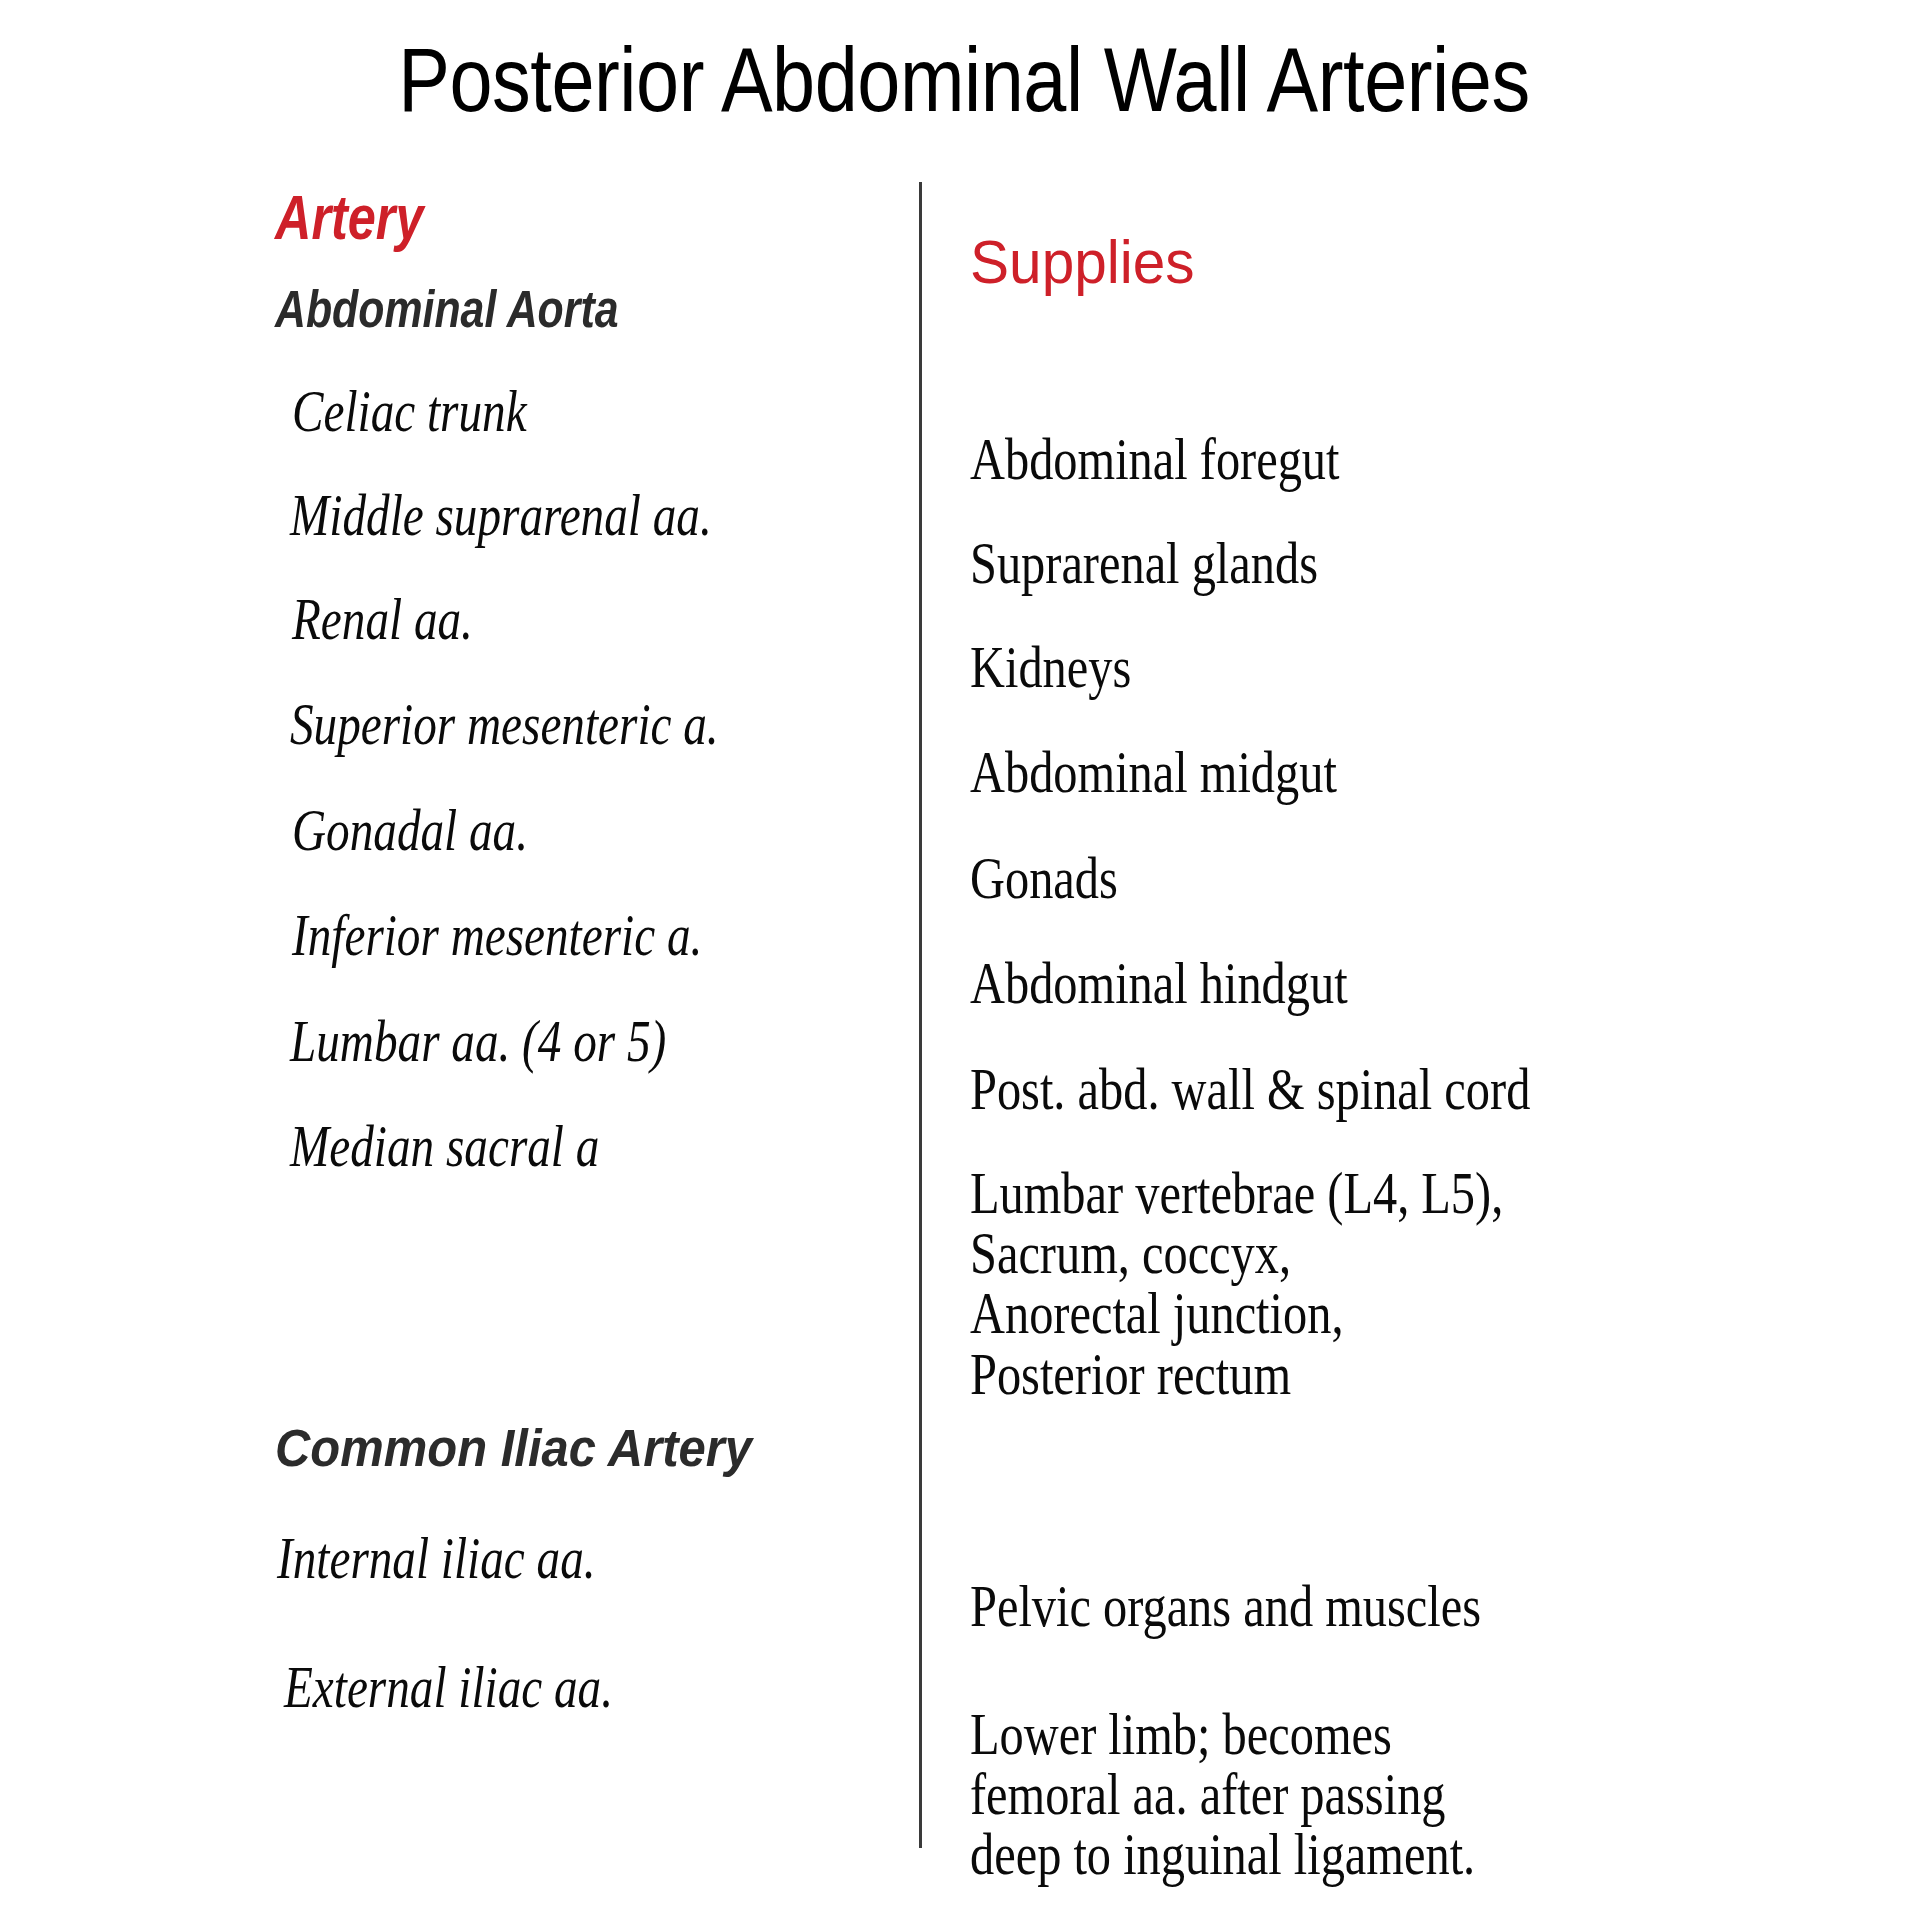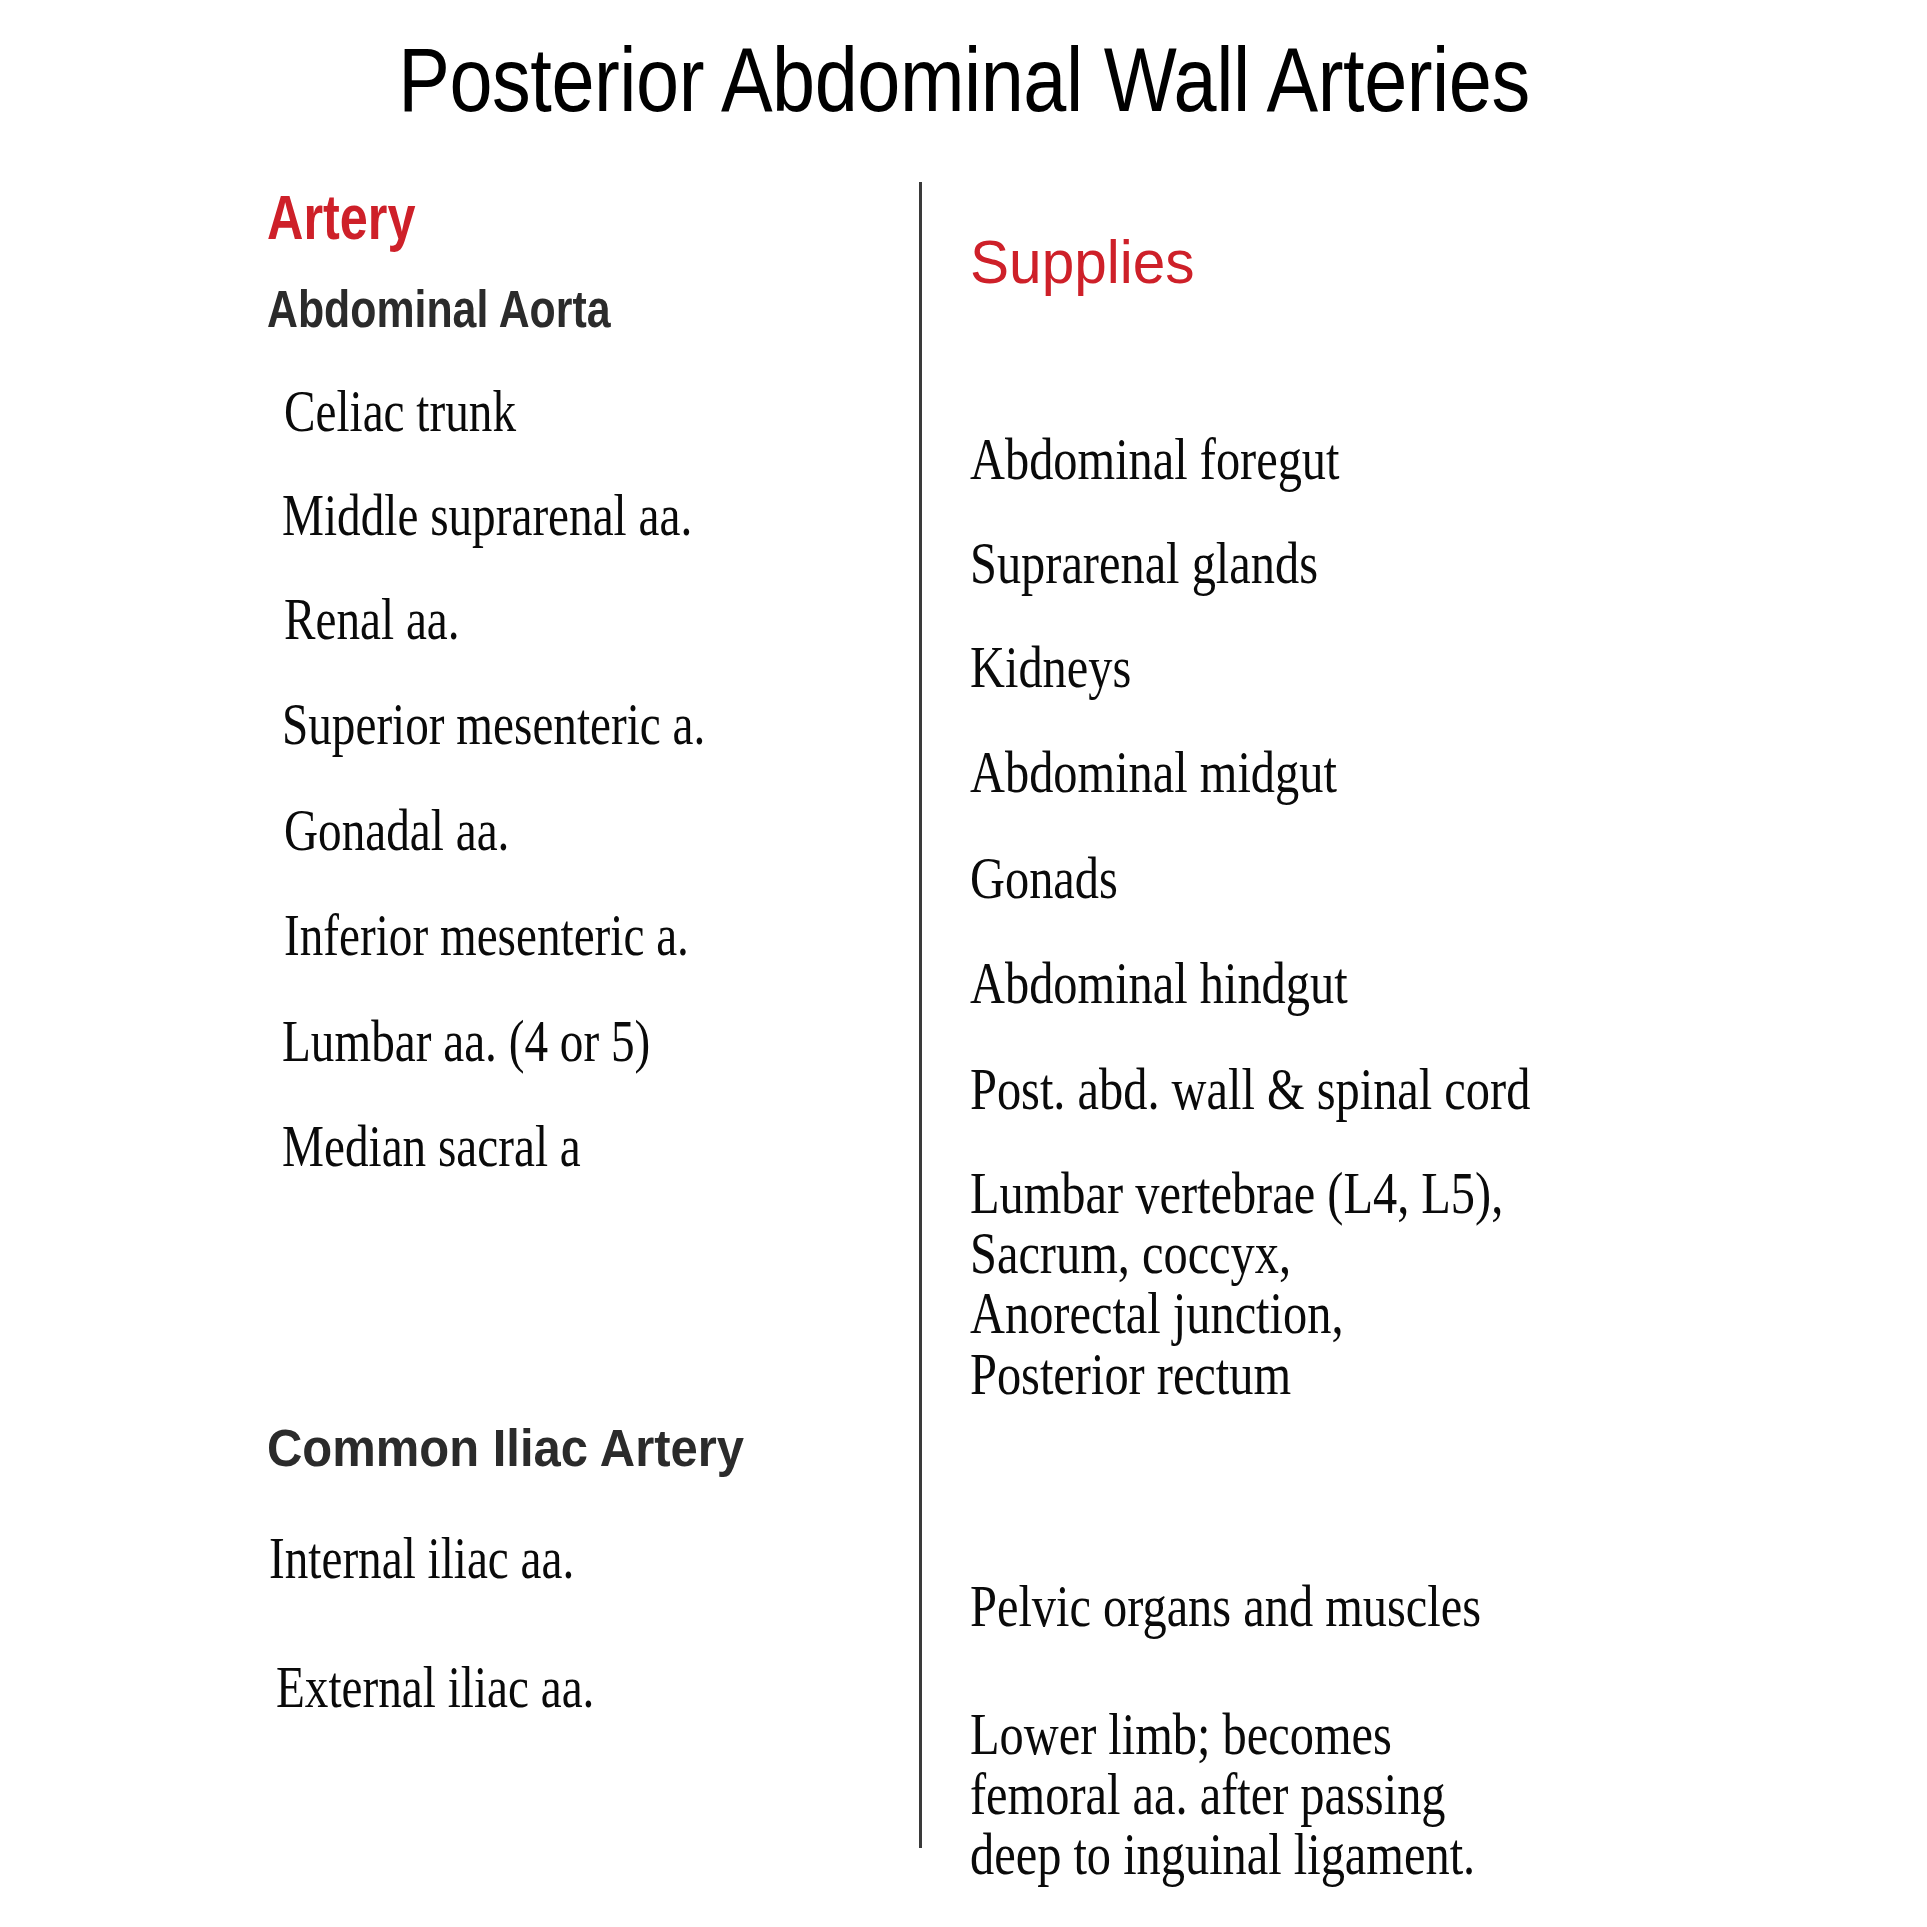--- a/index.html
+++ b/index.html
@@ -46,24 +46,25 @@
     left: 919px;
     top: 182px;
     width: 2.9px;
     height: 1666px;
     background: #3a3a3a;
   }
 
   
   .col-left {
     position: absolute;
-    left: 0;
+    left: 8px;
     top: 0;
     width: 912px;
     height: 100%;
+    font-style: italic;
   }
   .col-right {
     position: absolute;
     left: 919px;
     top: 0;
     width: 1009px;
     height: 100%;
     margin-top: 48px;
   }
 

